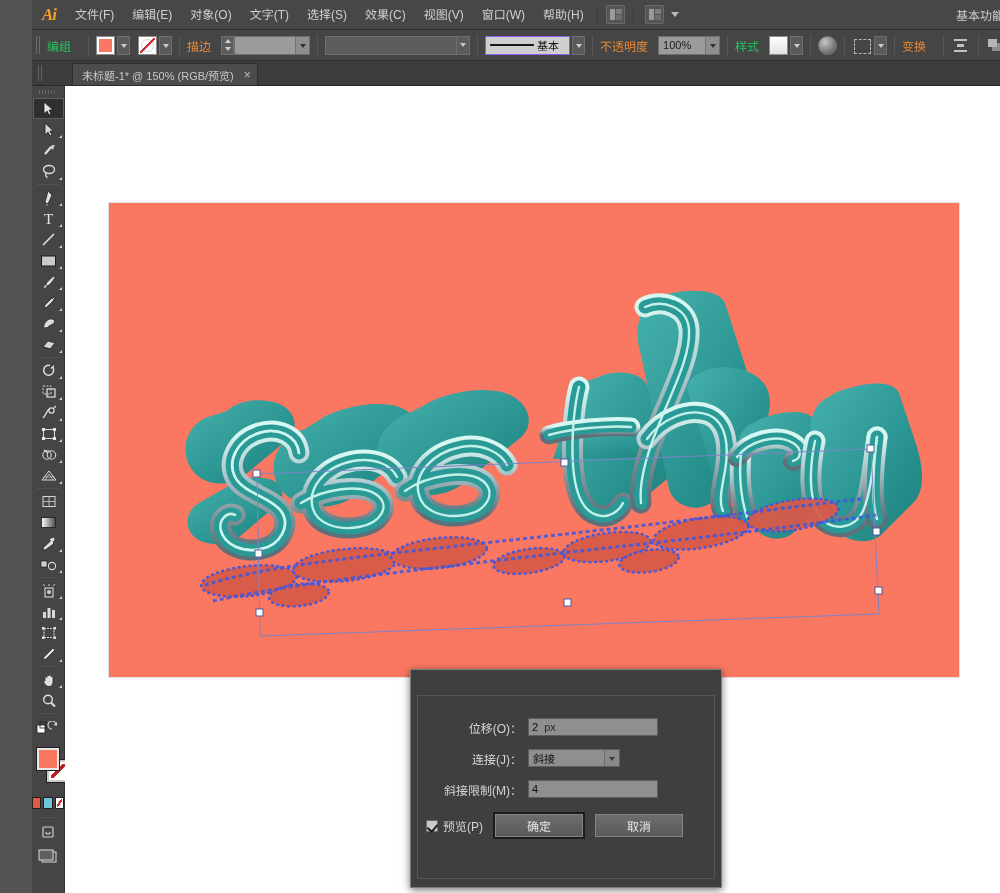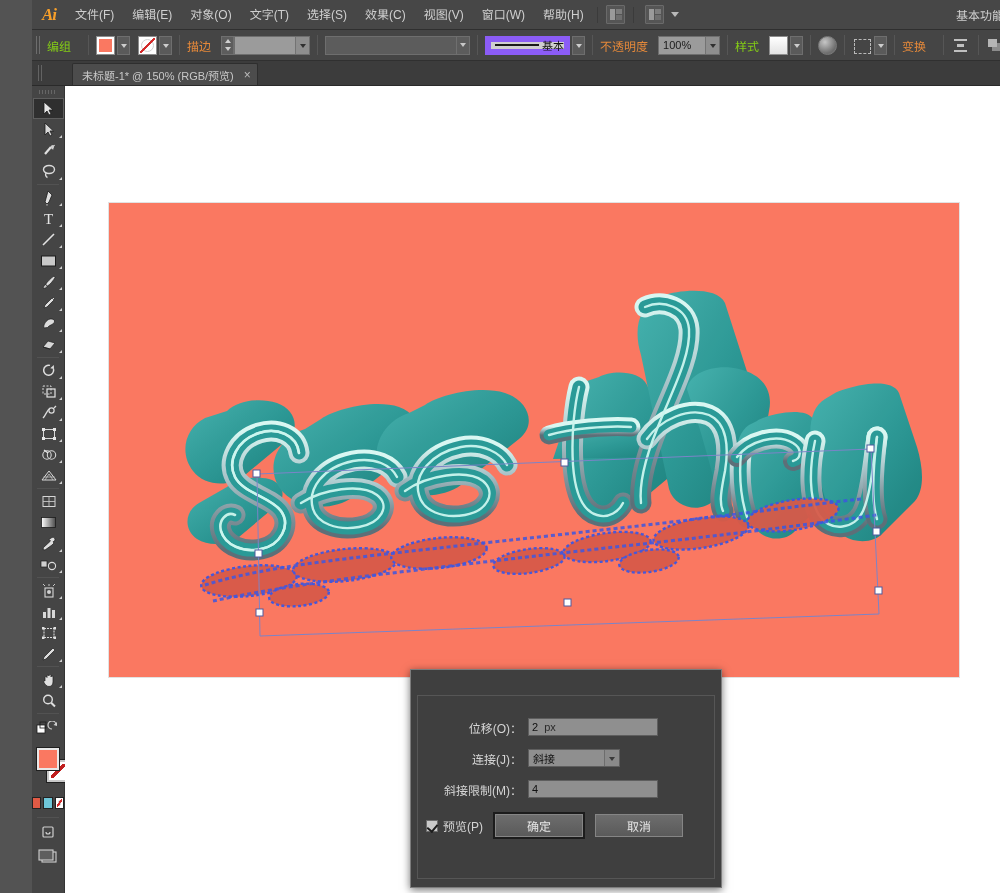--- a/index.html
+++ b/index.html
@@ -62,21 +62,21 @@
   
   .controlbar {
     position: absolute; left: 0; top: 30px; width: 1000px; height: 31px;
     background: #454545; border-bottom: 1px solid #303030;
     display: flex; align-items: center; padding-left: 4px;
   }
   .grip {
     width: 5px; height: 18px; margin-right: 6px;
     background: repeating-linear-gradient(to right,#6d6d6d 0 1px,transparent 1px 3px);
   }
-  .cb-label { color: #84cc16; font-size: 12px; margin-right: 10px; white-space: nowrap; }
+  .cb-label { color: #22c55e; font-size: 12px; margin-right: 10px; white-space: nowrap; }
   .cb-label.orange { color: #e3883a; }
   .cb-sep { width:1px; height:20px; background:#353535; margin: 0 7px;
             border-right:1px solid #565656; }
   .swatch-box {
     width: 19px; height: 19px; border: 1px solid #8d8d8d;
     background: #fff; padding: 2px; display:inline-block;
   }
   .swatch-inner { width:100%; height:100%; }
   .none-swatch { position: relative; background: #fff; }
   .none-swatch::after {
@@ -124,21 +124,21 @@
   .strokeprofile {
     width:145px; height:19px; background:#5c5c5c; border:1px solid #6e6e6e;
     display:flex; align-items:center;
   }
   .strokeprofile .arw{ margin-left:auto; width:13px; height:17px; background:#5c5c5c;
     border-left:1px solid #6f6f6f; position:relative;}
   .strokeprofile .arw::after{content:"";position:absolute;left:3px;top:6px;
     border-left:3px solid transparent;border-right:3px solid transparent;
     border-top:4px solid #c8c8c8;}
   .basic-combo{
-    width:85px;height:19px;background:#cfcfcf;border:6px solid #8b5cf6;
+    width:85px;height:19px;background:#cfcfcf;border:1px solid #8b5cf6;
     display:flex;align-items:center;padding-left:4px;position:relative;text-align:center;
   }
   .basic-combo .line{ width:44px;height:2px;background:#1a1a1a; }
   .basic-combo .lbl{ color:#111;font-size:11px;margin-left:3px; }
   .style-box {
     width:19px;height:19px;border:1px solid #8d8d8d;
     background:linear-gradient(#ffffff,#e2e2e2);
   }
   .round-btn{
     width:19px;height:19px;border-radius:50%;

